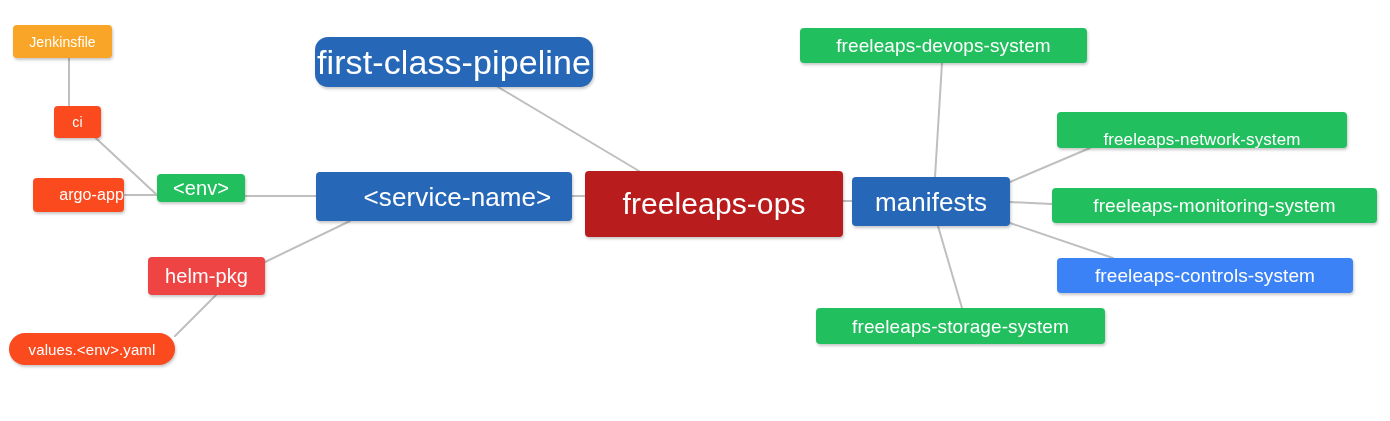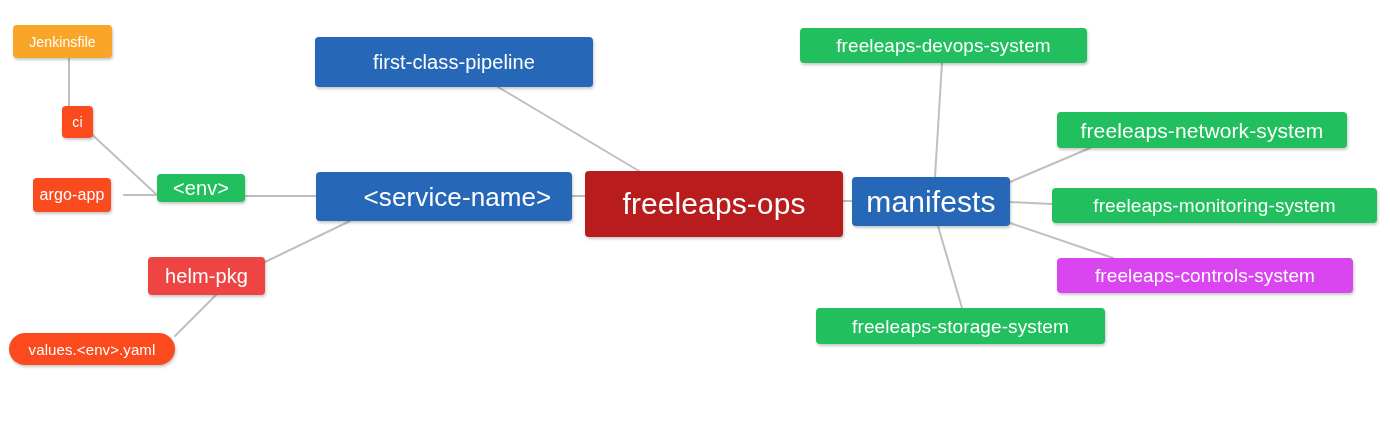--- a/index.html
+++ b/index.html
@@ -60,56 +60,56 @@
       <line x1="935" y1="177" x2="942" y2="63" stroke="#bfbfbf" stroke-width="2" stroke-linecap="round"></line>
       <line x1="1010" y1="182" x2="1090" y2="148" stroke="#bfbfbf" stroke-width="2" stroke-linecap="round"></line>
       <line x1="1010" y1="202" x2="1052" y2="204" stroke="#bfbfbf" stroke-width="2" stroke-linecap="round"></line>
       <line x1="1010" y1="223" x2="1113" y2="258" stroke="#bfbfbf" stroke-width="2" stroke-linecap="round"></line>
       <line x1="938" y1="226" x2="962" y2="308" stroke="#bfbfbf" stroke-width="2" stroke-linecap="round"></line>
     </svg>
   <div id="node-layer">
       <div class="node" style="left: 13px; top: 25px; width: 99px; height: 33px; background: rgb(249, 166, 40); color: rgb(255, 255, 255); font-size: 14px;">
         <span>Jenkinsfile</span>
       </div>
-      <div class="node" style="left: 54px; top: 106px; width: 31px; height: 32px; background: rgb(250, 74, 30); color: rgb(255, 255, 255); font-size: 14px; margin-left: 8px;">
+      <div class="node" style="left: 54px; top: 106px; width: 47px; height: 32px; background: rgb(250, 74, 30); color: rgb(255, 255, 255); font-size: 14px;">
         <span>ci</span>
       </div>
-      <div class="node" style="left: 33px; top: 178px; width: 78px; height: 34px; background: rgb(250, 74, 30); color: rgb(255, 255, 255); font-size: 16px;">
+      <div class="node" style="left: 33px; top: 178px; width: 91px; height: 34px; background: rgb(250, 74, 30); color: rgb(255, 255, 255); font-size: 16px; justify-content: flex-end;">
         <span>argo-app</span>
       </div>
       <div class="node" style="left: 157px; top: 174px; width: 88px; height: 28px; background: rgb(34, 191, 95); color: rgb(255, 255, 255); font-size: 20px;">
         <span>&lt;env&gt;</span>
       </div>
       <div class="node" style="left: 148px; top: 257px; width: 117px; height: 38px; background: #ef4444; color: rgb(255, 255, 255); font-size: 20px;">
         <span>helm-pkg</span>
       </div>
       <div class="node" style="left: 9px; top: 333px; width: 166px; height: 32px; background: rgb(250, 74, 30); color: rgb(255, 255, 255); font-size: 15px; border-radius: 16px;">
         <span>values.&lt;env&gt;.yaml</span>
       </div>
-      <div class="node" style="left: 315px; top: 37px; width: 278px; height: 50px; background: rgb(38, 104, 183); color: rgb(255, 255, 255); font-size: 20px;">
+      <div class="node" style="left: 315px; top: 37px; width: 278px; height: 50px; background: rgb(38, 104, 183); color: rgb(255, 255, 255); font-size: 34px; border-radius: 13px;">
         <span>first-class-pipeline</span>
       </div>
       <div class="node" style="left: 316px; top: 172px; width: 256px; height: 49px; background: rgb(38, 104, 183); color: rgb(255, 255, 255); font-size: 26px; padding-left: 27px;">
         <span>&lt;service-name&gt;</span>
       </div>
       <div class="node" style="left: 585px; top: 171px; width: 258px; height: 66px; background: #b91c1c; color: rgb(255, 255, 255); font-size: 30px;">
         <span>freeleaps-ops</span>
       </div>
-      <div class="node" style="left: 852px; top: 177px; width: 158px; height: 49px; background: rgb(38, 104, 183); color: rgb(255, 255, 255); font-size: 30px;">
+      <div class="node" style="left: 852px; top: 177px; width: 158px; height: 49px; background: rgb(38, 104, 183); color: rgb(255, 255, 255); font-size: 26px;">
         <span>manifests</span>
       </div>
       <div class="node" style="left: 800px; top: 28px; width: 287px; height: 35px; background: rgb(34, 191, 95); color: rgb(255, 255, 255); font-size: 19px;">
         <span>freeleaps-devops-system</span>
       </div>
-      <div class="node" style="left: 1057px; top: 112px; width: 290px; height: 36px; background: rgb(34, 191, 95); color: rgb(255, 255, 255); font-size: 21px;">
+      <div class="node" style="left: 1057px; top: 112px; width: 290px; height: 36px; background: rgb(34, 191, 95); color: rgb(255, 255, 255); font-size: 17px; align-items: flex-end;">
         <span>freeleaps-network-system</span>
       </div>
       <div class="node" style="left: 1052px; top: 188px; width: 325px; height: 35px; background: rgb(34, 191, 95); color: rgb(255, 255, 255); font-size: 19px;">
         <span>freeleaps-monitoring-system</span>
       </div>
-      <div class="node" style="left: 1057px; top: 258px; width: 296px; height: 35px; background: #d946ef; color: rgb(255, 255, 255); font-size: 19px;">
+      <div class="node" style="left: 1057px; top: 258px; width: 296px; height: 35px; background: #3b82f6; color: rgb(255, 255, 255); font-size: 19px;">
         <span>freeleaps-controls-system</span>
       </div>
       <div class="node" style="left: 816px; top: 308px; width: 289px; height: 36px; background: rgb(34, 191, 95); color: rgb(255, 255, 255); font-size: 19px;">
         <span>freeleaps-storage-system</span>
       </div>
     </div>
 </div>
 
 </body></html>

